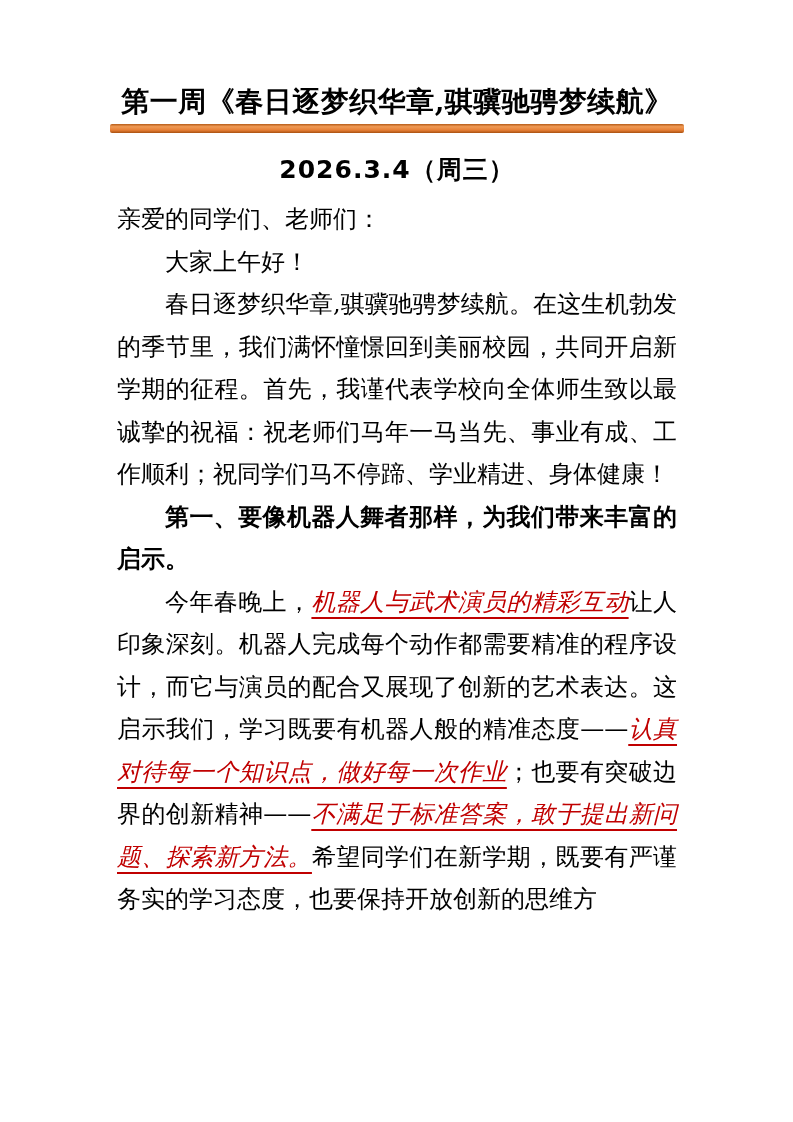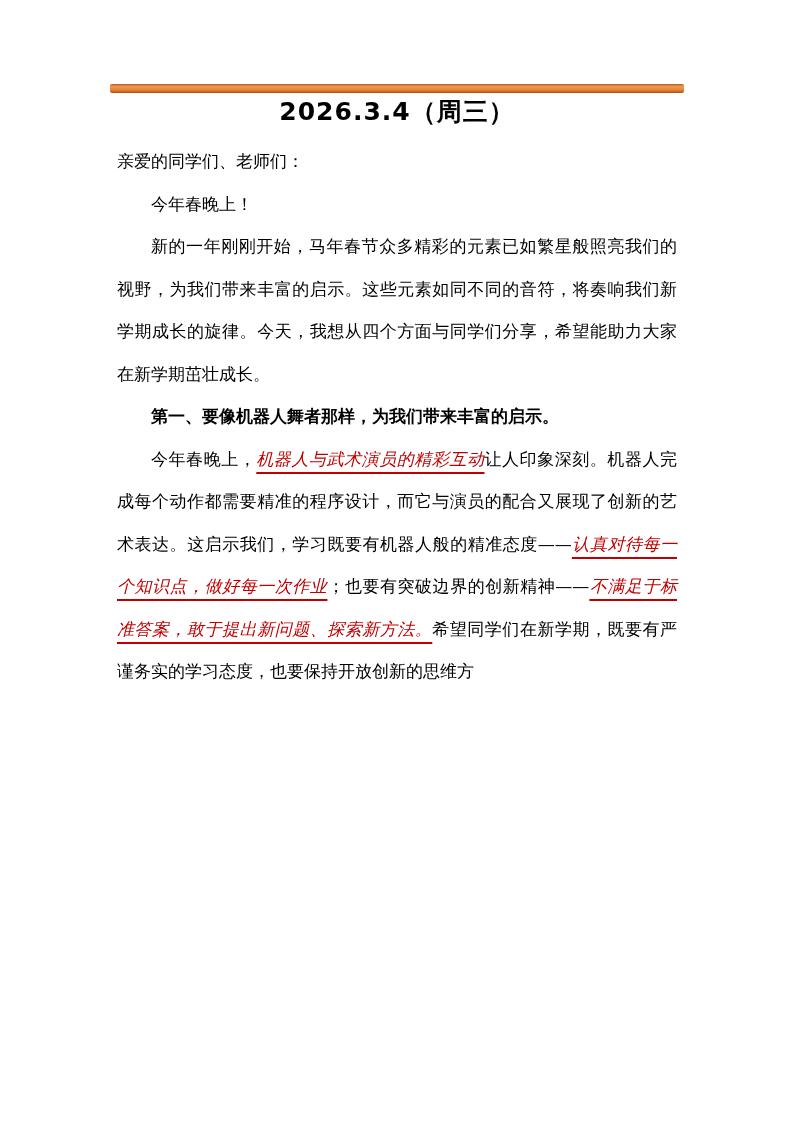--- a/index.html
+++ b/index.html
@@ -37,27 +37,27 @@
       var(--rule-dark, #b65c18) 0%,
       var(--rule-light, #f09a55) 30%,
       var(--rule-mid, #e67f35) 68%,
       var(--rule-edge, #a9500f) 100%);
   }
   .doc-date {
     text-align: center;
     font-weight: 700;
     font-size: 25px;
     line-height: 34px;
-    margin-top: 2px;
+    margin-top: 20px;
     letter-spacing: 1px;
     font-family: "DejaVu Sans", "Liberation Sans", sans-serif;
   }
   .body-text {
     margin-top: 11px;
-    font-size: 17px;
+    font-size: 24px;
     line-height: 42.5px;
     text-align: justify;
     text-justify: inter-character;
   }
   .body-text p { margin: 0; }
   .body-text p.indent { text-indent: 2em; }
   .seg-normal { color: #000000; }
   .seg-bold { color: #000000; font-weight: 700; }
   .seg-red-underline {
     color: var(--emphasis-red, #c00000);
@@ -66,23 +66,24 @@
     text-decoration-thickness: 1.5px;
     text-underline-offset: 7px;
     font-style: italic;
   }
 </style>
 </head>
 <body>
 
 <div class="page">
   <div class="content">
+    <div class="doc-title">第一周《春日逐梦织华章,骐骥驰骋梦续航》</div>
     <div class="title-rule"></div>
     <div class="doc-date">2026.3.4（周三）</div>
     <div class="body-text">
         <p><span class="seg-normal">亲爱的同学们、老师们：</span></p>
-        <p class="indent"><span class="seg-normal">今年春晚上！</span></p>
-        <p class="indent"><span class="seg-normal">新的一年刚刚开始，马年春节众多精彩的元素已如繁星般照亮我们的视野，为我们带来丰富的启示。这些元素如同不同的音符，将奏响我们新学期成长的旋律。今天，我想从四个方面与同学们分享，希望能助力大家在新学期茁壮成长。</span></p>
+        <p class="indent"><span class="seg-normal">大家上午好！</span></p>
+        <p class="indent"><span class="seg-normal">春日逐梦织华章,骐骥驰骋梦续航。在这生机勃发的季节里，我们满怀憧憬回到美丽校园，共同开启新学期的征程。首先，我谨代表学校向全体师生致以最诚挚的祝福：祝老师们马年一马当先、事业有成、工作顺利；祝同学们马不停蹄、学业精进、身体健康！</span></p>
         <p class="indent"><span class="seg-bold">第一、要像机器人舞者那样，为我们带来丰富的启示。</span></p>
         <p class="indent"><span class="seg-normal">今年春晚上，</span><span class="seg-red-underline">机器人与武术演员的精彩互动</span><span class="seg-normal">让人印象深刻。机器人完成每个动作都需要精准的程序设计，而它与演员的配合又展现了创新的艺术表达。这启示我们，学习既要有机器人般的精准态度——</span><span class="seg-red-underline">认真对待每一个知识点，做好每一次作业</span><span class="seg-normal">；也要有突破边界的创新精神——</span><span class="seg-red-underline">不满足于标准答案，敢于提出新问题、探索新方法。</span><span class="seg-normal">希望同学们在新学期，既要有严谨务实的学习态度，也要保持开放创新的思维方</span></p>
       </div>
   </div>
 </div>
 
 </body></html>

